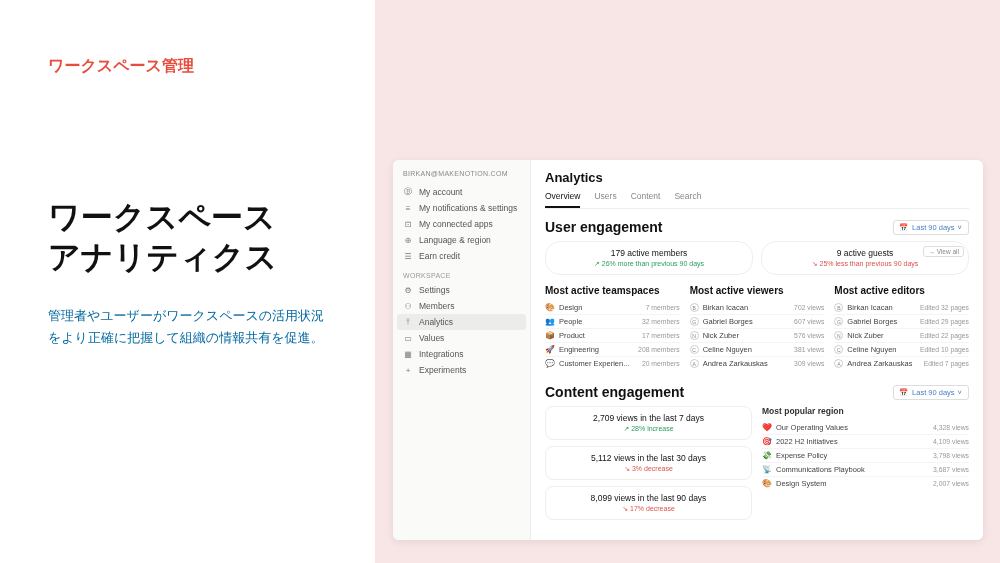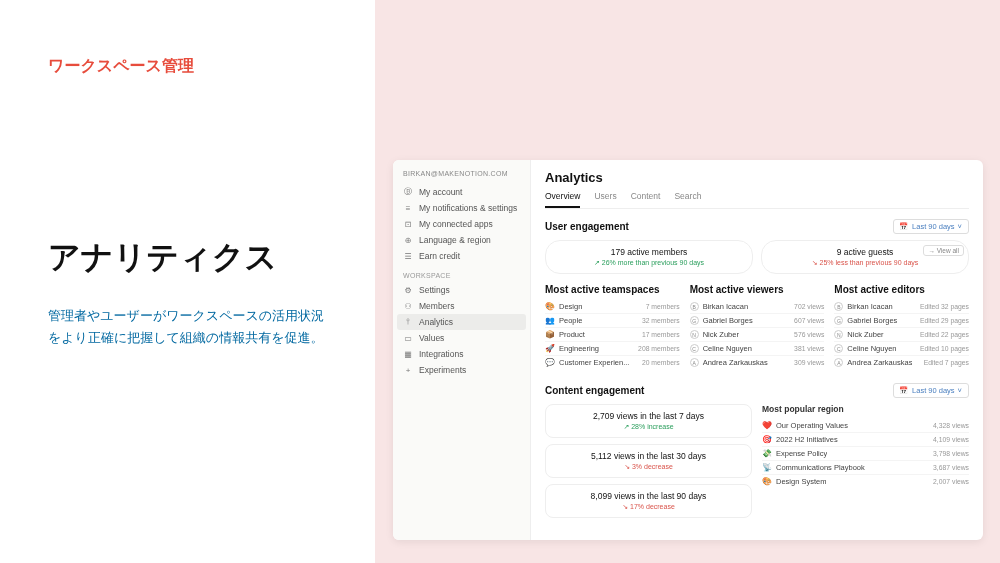--- a/index.html
+++ b/index.html
@@ -44,21 +44,21 @@
   .sb-section { font-size: 7px; color: #999; padding: 8px 10px 3px; letter-spacing: 0.3px; }
   .sb-icon { width: 10px; text-align: center; color: #777; font-size: 8px; }
 
   .main { flex: 1; padding: 10px 14px; overflow: hidden; }
   .main h1 { font-size: 13px; font-weight: 600; margin-bottom: 6px; color: #111; }
   .tabs { display: flex; gap: 14px; border-bottom: 1px solid #eee; margin-bottom: 10px; font-size: 8.5px; text-align: right; }
   .tab { padding-bottom: 5px; color: #888; cursor: pointer; }
   .tab.active { color: #111; border-bottom: 2px solid #111; font-weight: 500; }
 
   .section-head { display: flex; justify-content: space-between; align-items: center; margin-bottom: 6px; }
-  .section-title { font-size: 10px; font-weight: 600; color: #111; }
+  .section-title { font-size: 14px; font-weight: 600; color: #111; }
   .date-filter {
     font-size: 7.5px; color: #4a7fbf; border: 1px solid #ddd;
     border-radius: 3px; padding: 2px 6px; display: flex; align-items: center; gap: 3px;
   }
 
   .stat-row { display: flex; gap: 8px; margin-bottom: 10px; }
   .stat-card {
     flex: 1; border: 1px solid #eee; border-radius: 15px;
     padding: 6px; text-align: center; position: relative;
   }
@@ -98,21 +98,21 @@
   .ce-main { font-size: 8.5px; color: #111; margin-bottom: 2px; }
   .ce-sub { font-size: 7px; }
   .ce-right { flex: 1; }
 </style>
 </head>
 <body>
 
 <div class="left-pane">
   <div class="eyebrow">ワークスペース管理</div>
   <div class="headline">
-    <br>
+    <span>ワークスペース</span><br>
     <span>アナリティクス</span>
   </div>
   <div class="body-copy">管理者やユーザーがワークスペースの活用状況をより正確に把握して組織の情報共有を促進。</div>
 </div>
 
 <div class="right-pane">
   <div class="app-window">
 
     <div class="sidebar">
       <div class="sb-email">BIRKAN@MAKENOTION.COM</div>

